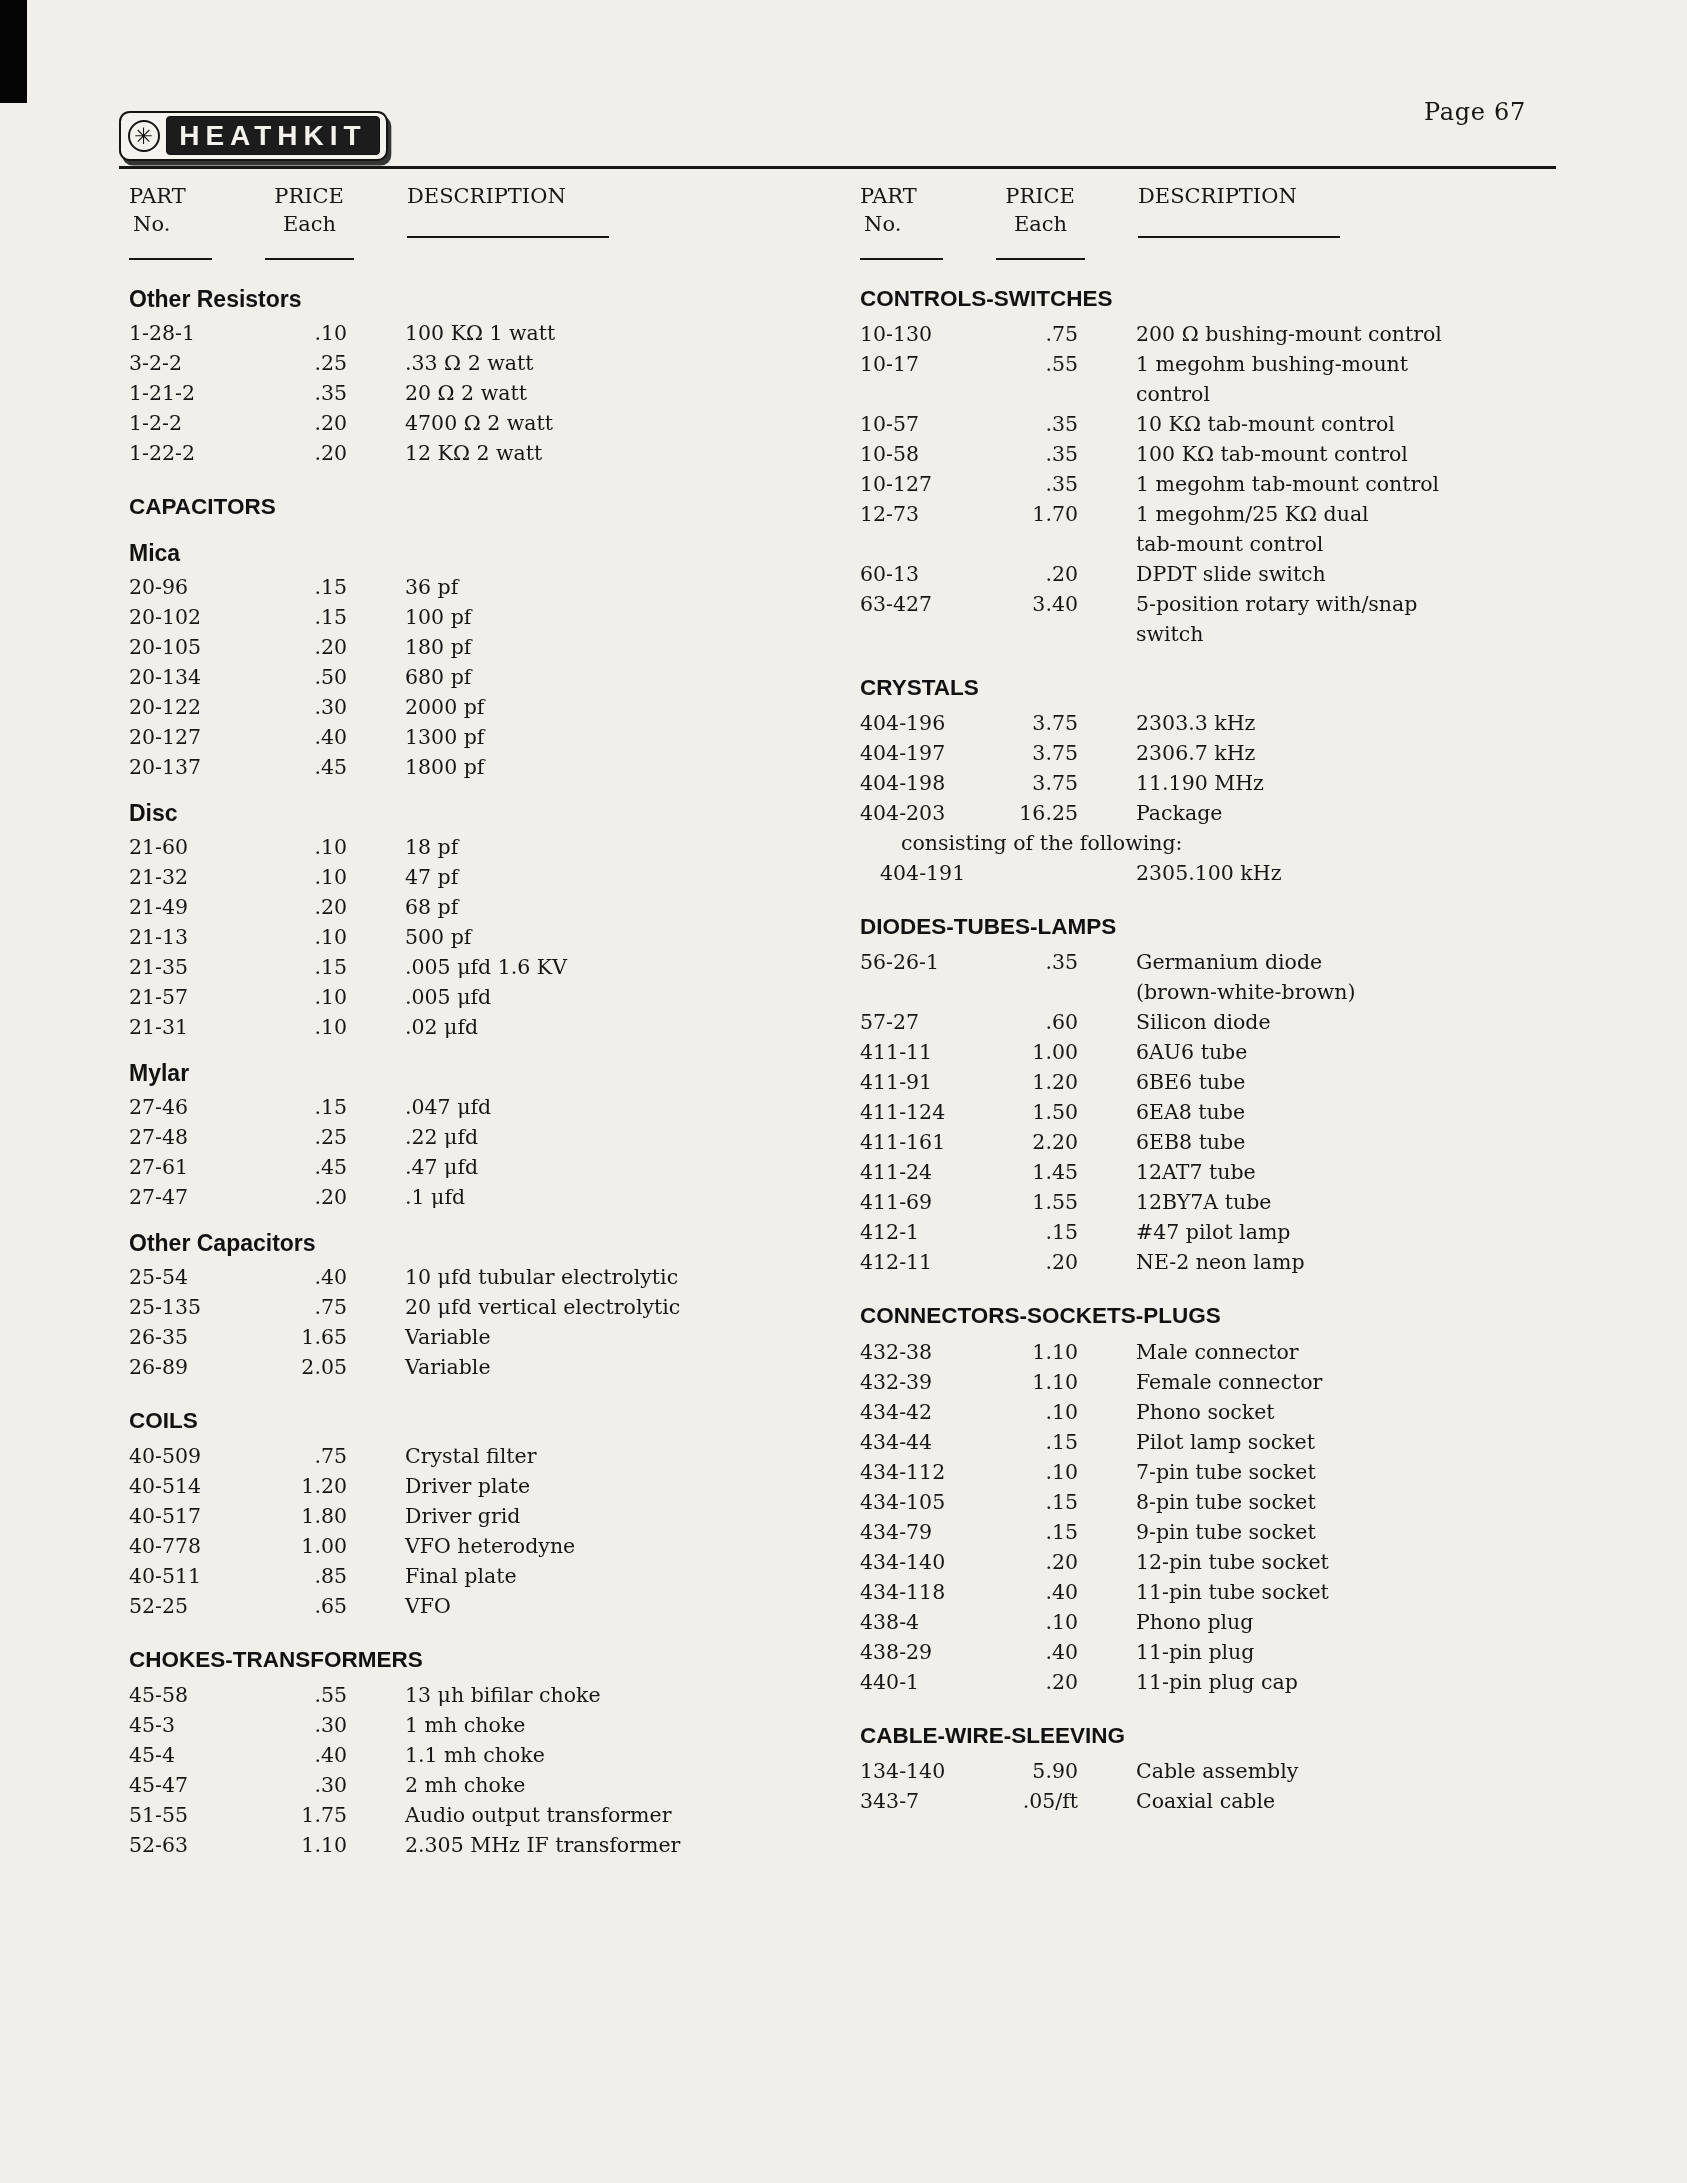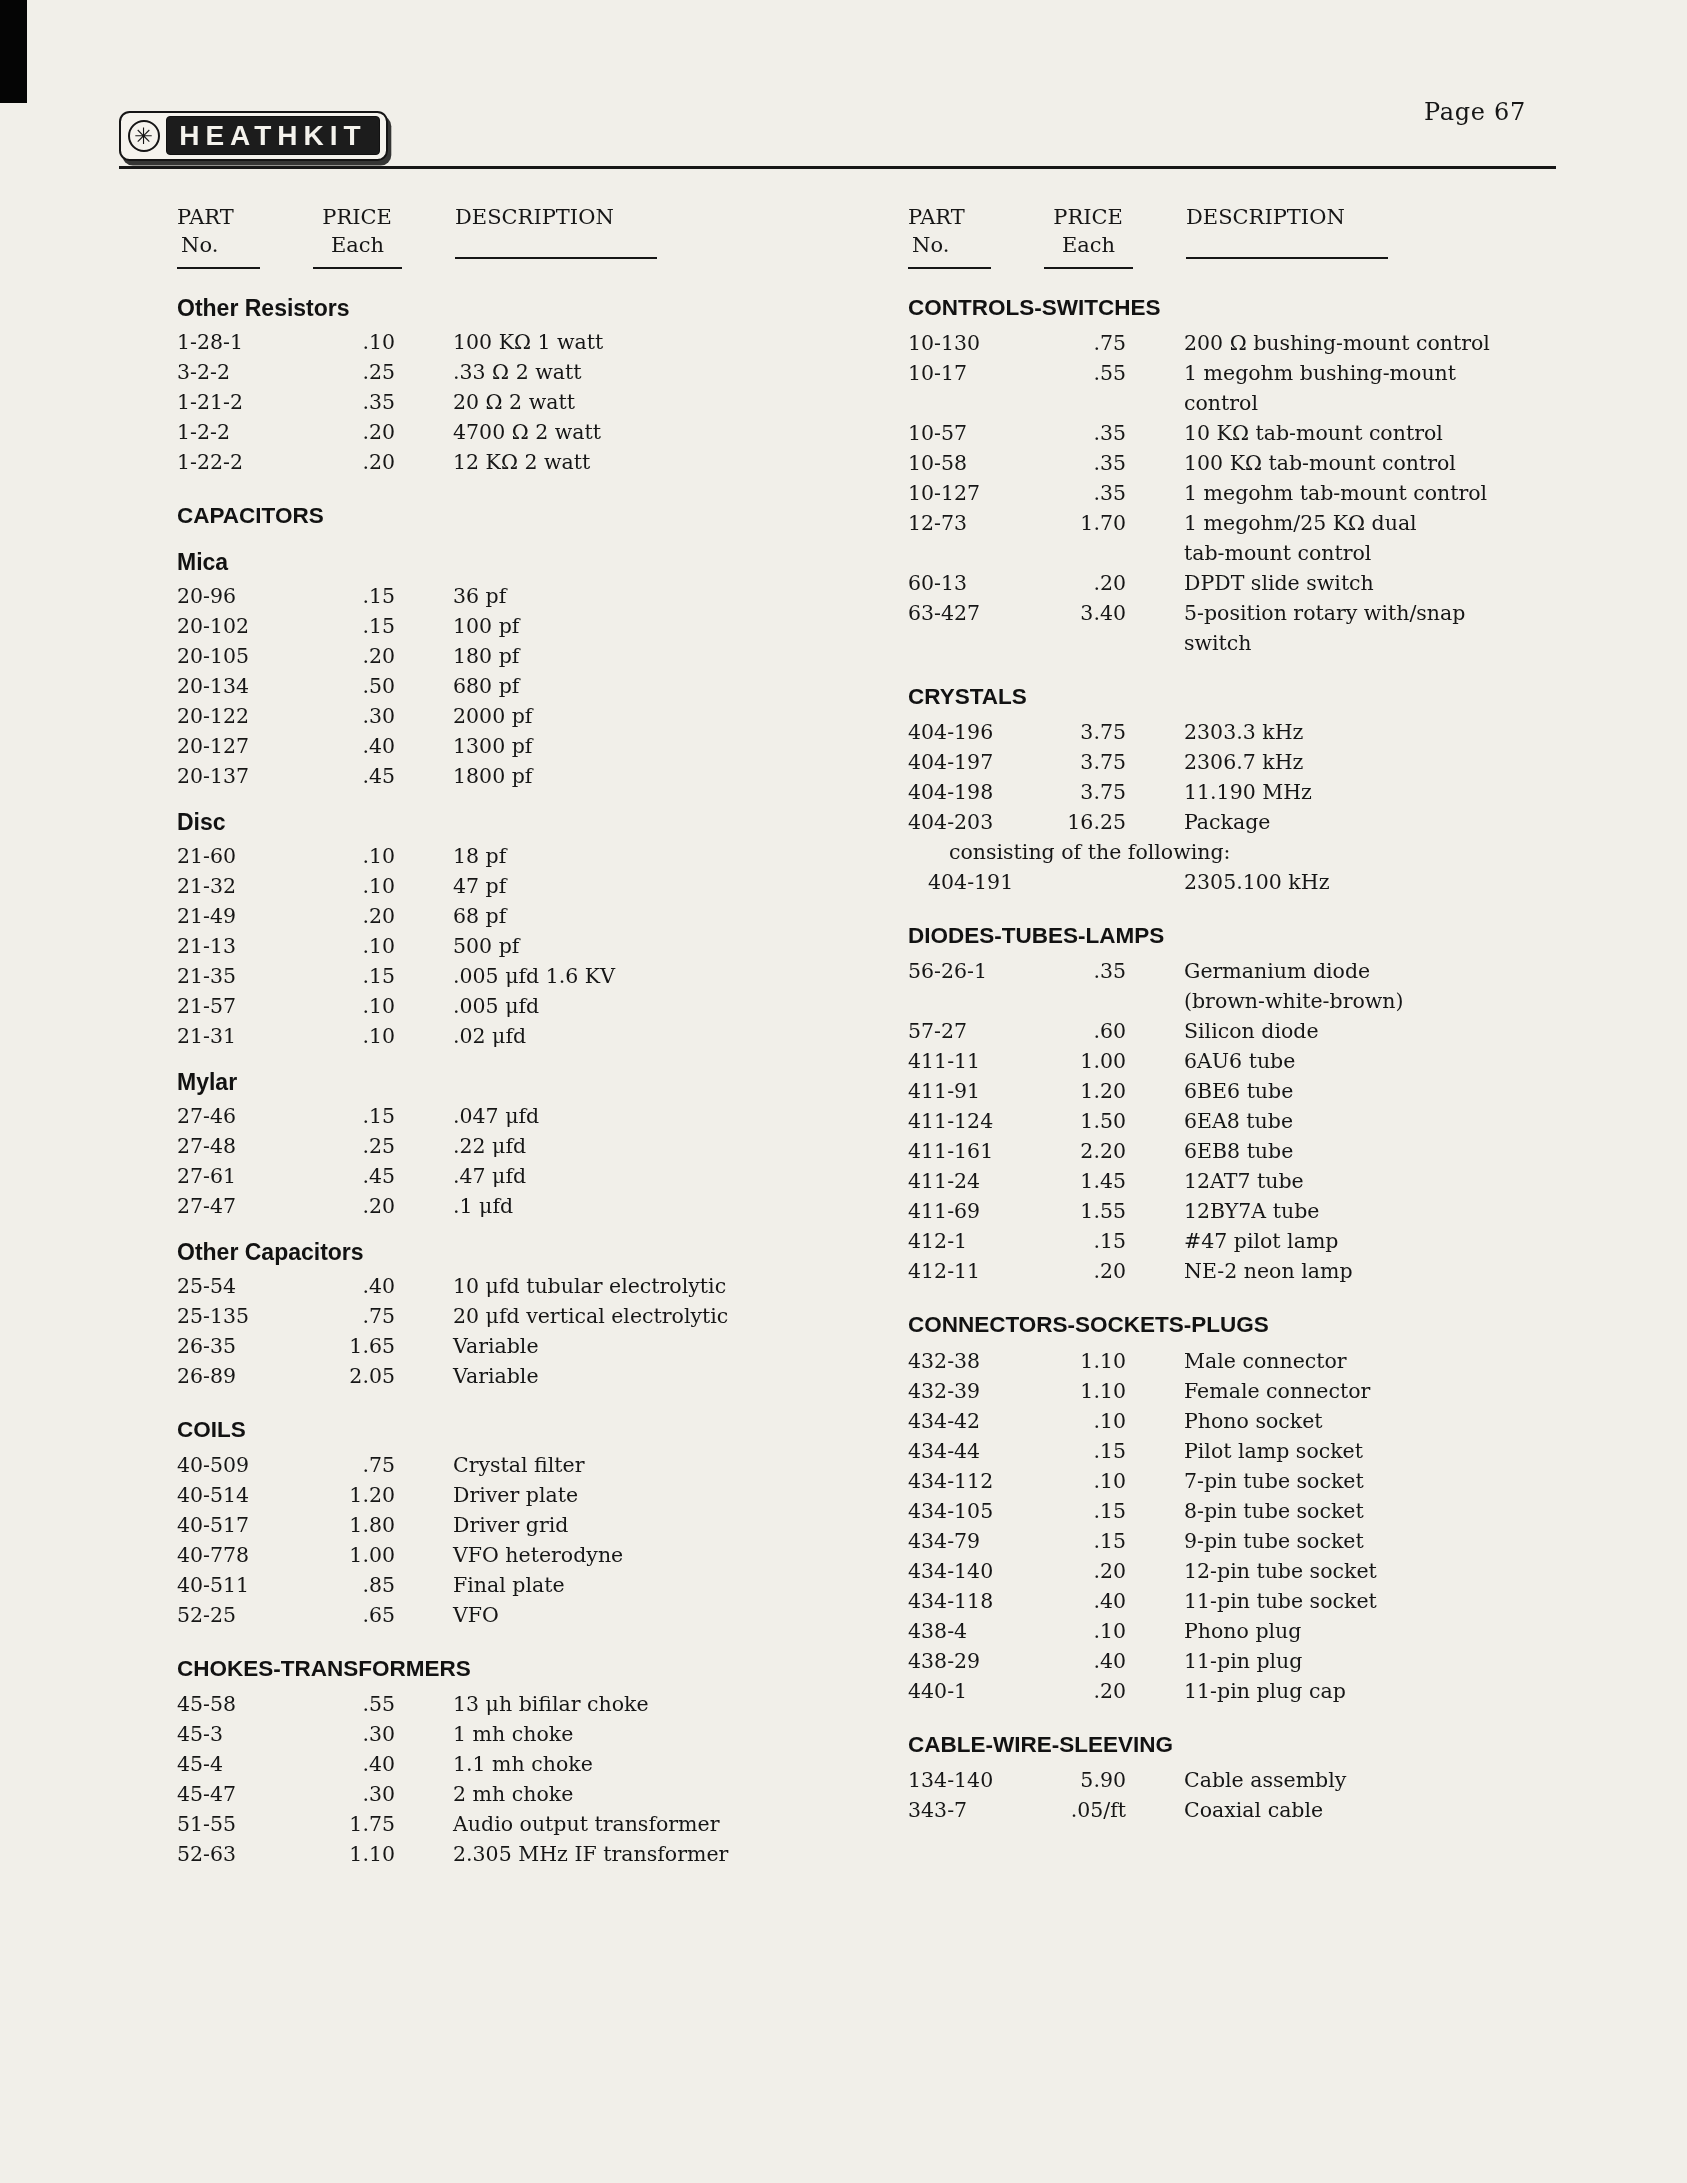--- a/index.html
+++ b/index.html
@@ -44,33 +44,32 @@
     background:#1c1c1c; border:1.3px solid #111; border-radius:4px;
     padding:2.6px 12px;
   }
   .logo-text {
     color:#f4f2ec;
     font-family:"Liberation Sans", sans-serif;
     font-weight:bold; font-size:28px; letter-spacing:6px;
   }
   
   .columns {
-    position:absolute; top:203px; left:129px; right:83px;
+    position:absolute; top:182px; left:129px; right:83px;
     display:flex;
-    margin-left:48px;
   }
   .col { display:block; }
   .col[data-col="left"]  { width:731px; flex-shrink:0; }
   .col[data-col="right"] { flex:1; }
   .thead {
     display:flex; font-size:21px; margin-bottom:24px;
   }
   .th { display:flex; flex-direction:column; }
   .th .l1 { line-height:29px; }
-  .th .l2 { line-height:26.5px; border-bottom:2.6px solid #161616; padding-bottom:8px; }
+  .th .l2 { line-height:26.5px; border-bottom:2.6px solid #161616; padding-bottom:20px; }
   .th-part { width:136px; }
   .th-part .l2 { width:83px; padding-left:4px; }
   .th-price { width:106px; }
   .th-price .l1 { padding-left:9.3px; }
   .th-price .l2 { width:89px; text-align:center; }
   .th-desc { margin-left:36px; width:202px; }
   .th-desc .l2 { height:26.5px; }
   .section-title {
     font-family:"Liberation Sans", sans-serif;
     font-weight:bold; color:#121212;

